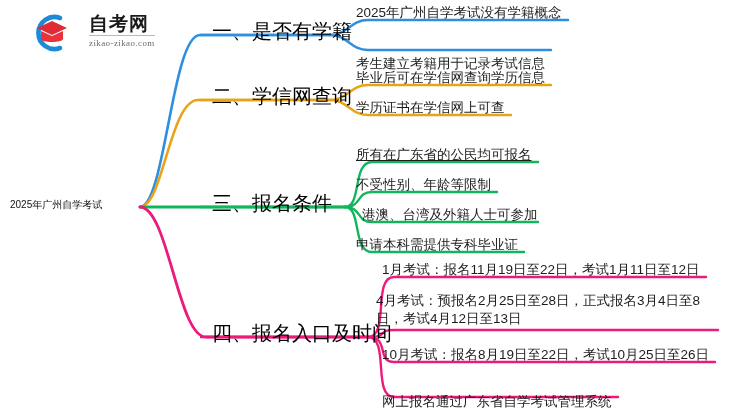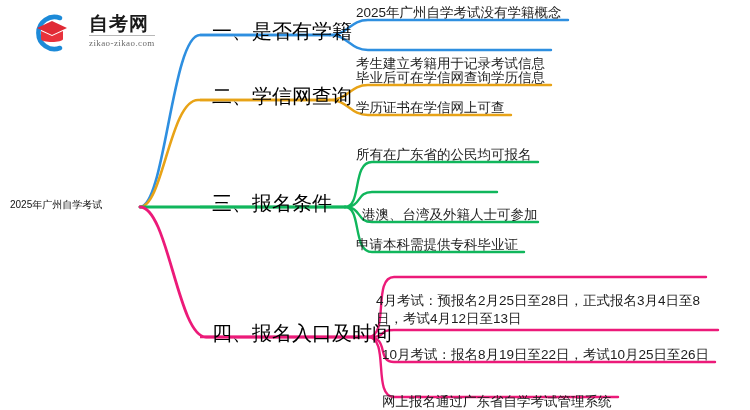--- a/index.html
+++ b/index.html
@@ -153,21 +153,23 @@
   <div class="node node-branch" style="left:212px; top:83px;">二、学信网查询</div>
   <div class="node node-branch" style="left:212px; top:190px;">三、报名条件</div>
   <div class="node node-branch" style="left:212px; top:320px;">四、报名入口及时间</div>
 
   <div class="node node-leaf" style="left:356px; top:4px;">2025年广州自学考试没有学籍概念</div>
   <div class="node node-leaf" style="left:356px; top:34px;margin-top:21px;">考生建立考籍用于记录考试信息</div>
 
   <div class="node node-leaf" style="left:356px; top:69px;">毕业后可在学信网查询学历信息</div>
   <div class="node node-leaf" style="left:356px; top:99px;">学历证书在学信网上可查</div>
 
-  <div class="node node-leaf" style="left:356px; top:146px;">所有在广东省的公民均可报名</div>
+  <div class="node node-leaf" style="left:356px; top:146px;text-decoration:underline;">所有在广东省的公民均可报名</div>
+  <div class="node node-leaf" style="left:356px; top:176px;">不受性别、年龄等限制</div>
   <div class="node node-leaf" style="left:362px; top:206px;">港澳、台湾及外籍人士可参加</div>
   <div class="node node-leaf" style="left:356px; top:236px;">申请本科需提供专科毕业证</div>
 
+  <div class="node node-leaf" style="left:382px; top:261px;">1月考试：报名11月19日至22日，考试1月11日至12日</div>
   <div class="node node-leaf wrap" style="left:376px; top:292px; width:330px;">4月考试：预报名2月25日至28日，正式报名3月4日至8日，考试4月12日至13日</div>
   <div class="node node-leaf" style="left:382px; top:346px;">10月考试：报名8月19日至22日，考试10月25日至26日</div>
   <div class="node node-leaf" style="left:382px; top:381px;margin-top:12px;">网上报名通过广东省自学考试管理系统</div>
 
 </div>
 
 </body></html>

